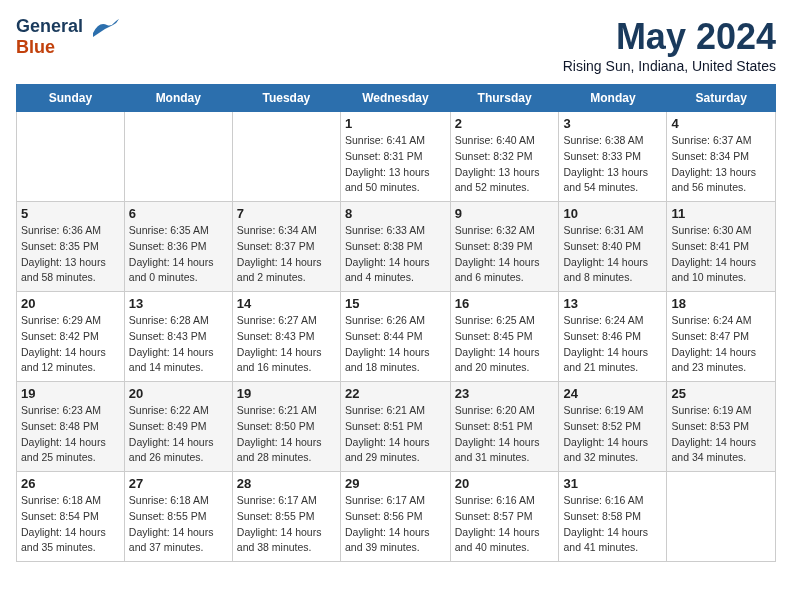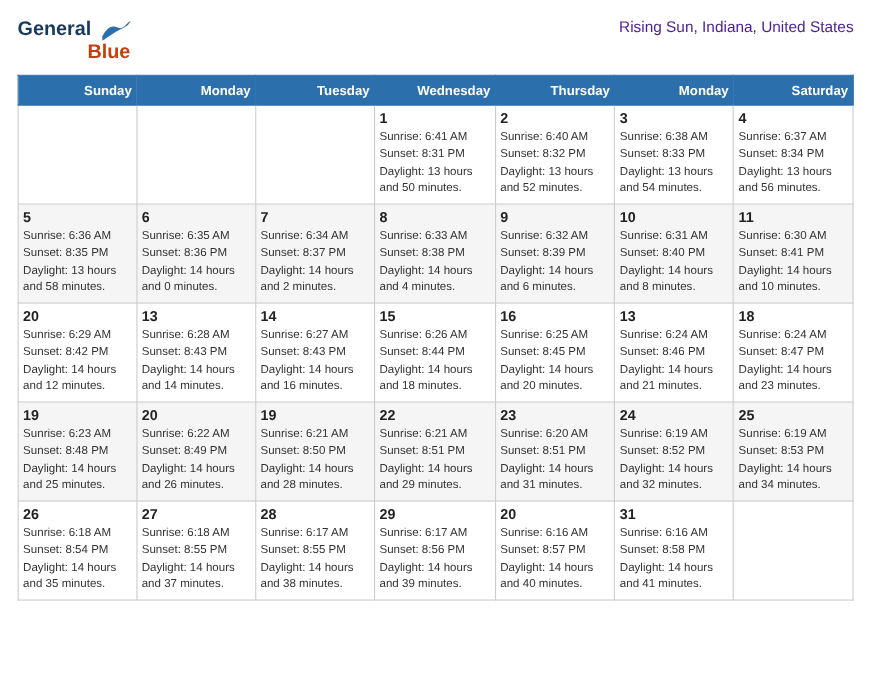--- a/index.html
+++ b/index.html
@@ -12,49 +12,49 @@
     }
     .header {
       display: flex;
       justify-content: space-between;
       align-items: flex-start;
       margin-bottom: 10px;
     }
     .logo {
       display: flex;
       flex-direction: column;
-      align-items: flex-end;
+      align-items: flex-start;
     }
     .logo-row {
       display: flex;
       align-items: center;
     }
     .title-block {
       text-align: right;
     }
     .month-title {
       font-size: 36px;
       font-weight: bold;
       color: #1a3a5c;
     }
     .location {
       font-size: 14px;
-      color: #4c1d95;
+      color: #0f172a;
       text-align: right;
     }
     .calendar {
       width: 100%;
       border-collapse: collapse;
       font-size: 11px;
     }
     .calendar thead th {
       background-color: #2c6fad;
       color: #fff;
       padding: 6px 4px;
-      text-align: right;
+      text-align: center;
       font-size: 12px;
       border: 1px solid #2c6fad;
     }
     .calendar tbody td {
       border: 1px solid #ccc;
       vertical-align: top;
       padding: 4px;
       width: 113px;
       height: 90px;
       background: #fff;
@@ -88,20 +88,21 @@
         <svg style="display:inline-block;vertical-align:middle;margin-left:3px;" width="28" height="18" viewBox="0 0 28 18">
           <path d="M2,14 Q8,2 16,6 Q20,8 24,3 Q26,1 28,0 Q26,4 22,6 Q18,8 14,10 Q8,14 2,18 Z" fill="#2c6fad"></path>
         </svg>
       </div>
     </div>
     <div>
       <span style="font-size:18px;font-weight:bold;color:#c2410c;">Blue</span>
     </div>
   </div>
   <div class="title-block">
+    <div class="month-title">May 2024</div>
     <div class="location">Rising Sun, Indiana, United States</div>
   </div>
 </div>
 
 <table class="calendar">
   <thead>
     <tr>
 
     <th>Sunday</th>
         <th>Monday</th>

